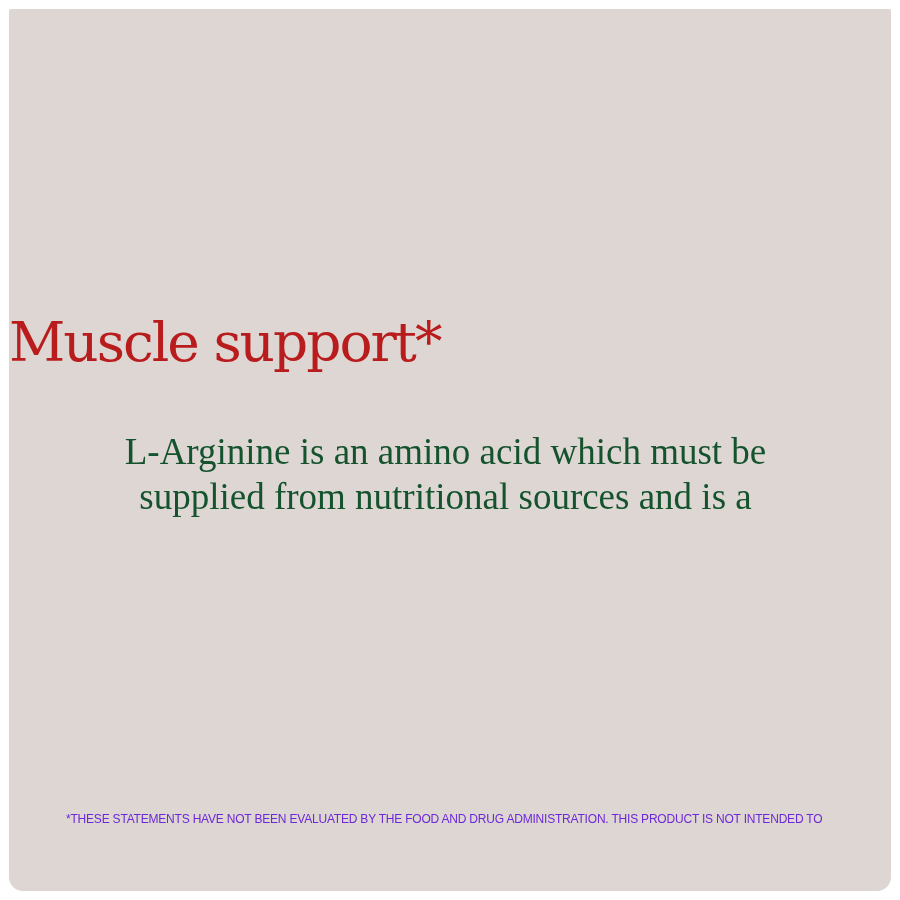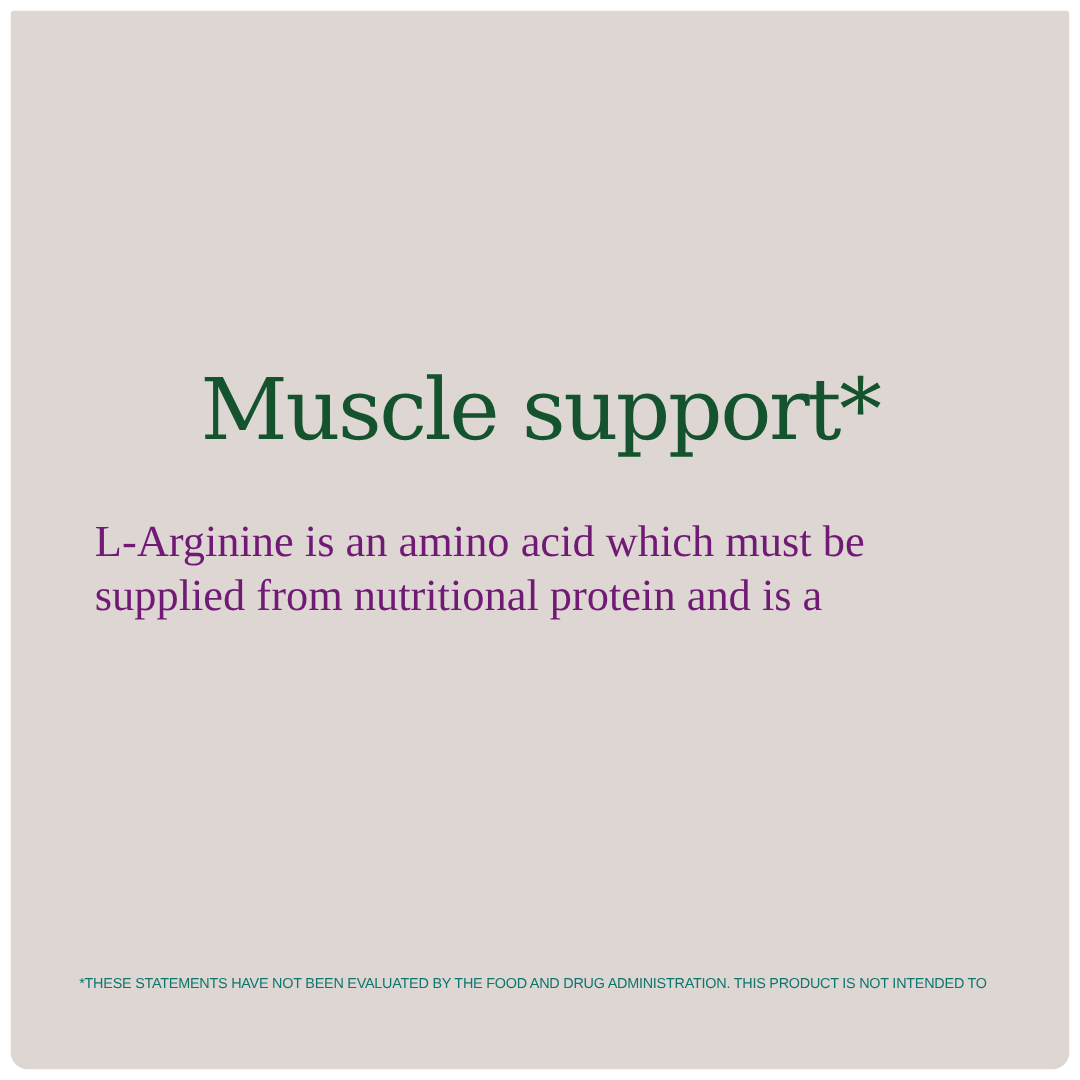--- a/index.html
+++ b/index.html
@@ -18,63 +18,63 @@
       height: 882px;
       background: #ddd6d2;
       border-radius: 2px 2px 14px 14px;
       color: #3d3a38;
     }
     .headline {
       position: absolute;
       left: 0;
       right: 0;
       top: 283px;
-      text-align: center;
+      text-align: left;
       font-family: "DejaVu Serif", serif;
-      font-size: 71px;
+      font-size: 55px;
       line-height: 100px;
       letter-spacing: -2px;
-      color: #14532d;
+      color: #b91c1c;
       margin: 0;
       font-weight: normal;
     }
     .body-text {
       position: absolute;
       left: 70px;
       right: 79px;
       top: 420px;
-      text-align: left;
+      text-align: center;
       font-family: "Liberation Serif", serif;
       font-size: 37px;
       line-height: 45px;
-      color: #701a75;
+      color: #14532d;
       margin: 0;
     }
     .body-text span { display: block; white-space: nowrap; }
     .disclaimer {
       position: absolute;
       left: 57px;
       right: 60px;
       top: 800px;
       font-family: "Liberation Sans", sans-serif;
       font-size: 12px;
       line-height: 21px;
-      color: #0f766e;
+      color: #6d28d9;
       margin: 0;
       letter-spacing: -0.2px;
     }
     .disclaimer span { display: block; white-space: nowrap; }
   </style>
 </head>
 <body>
 
 <div class="card">
   <h1 class="headline">Muscle support*</h1>
 
   <p class="body-text">
     <span>L-Arginine is an amino acid which must be</span>
-    <span>supplied from nutritional protein and is a</span>
+    <span>supplied from nutritional sources and is a</span>
   </p>
 
   <p class="disclaimer">
     <span>*THESE STATEMENTS HAVE NOT BEEN EVALUATED BY THE FOOD AND DRUG ADMINISTRATION. THIS PRODUCT IS NOT INTENDED TO</span>
   </p>
 </div>
 
 </body></html>

